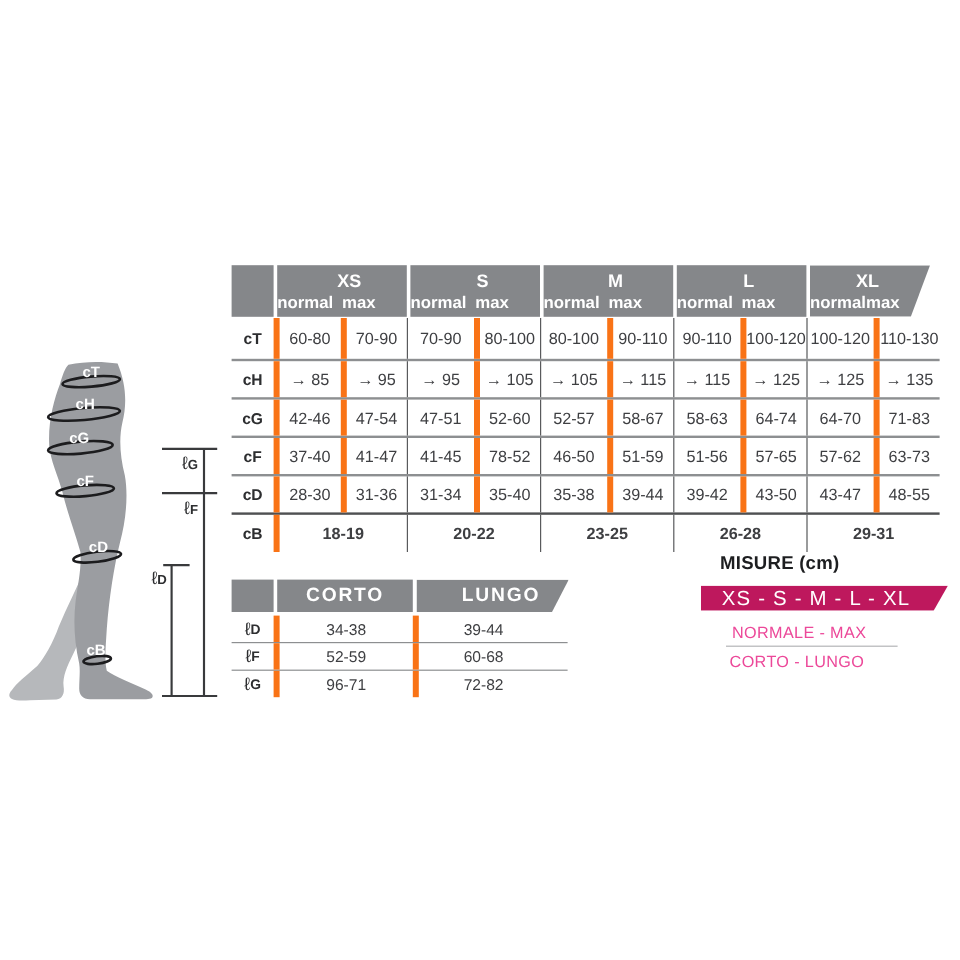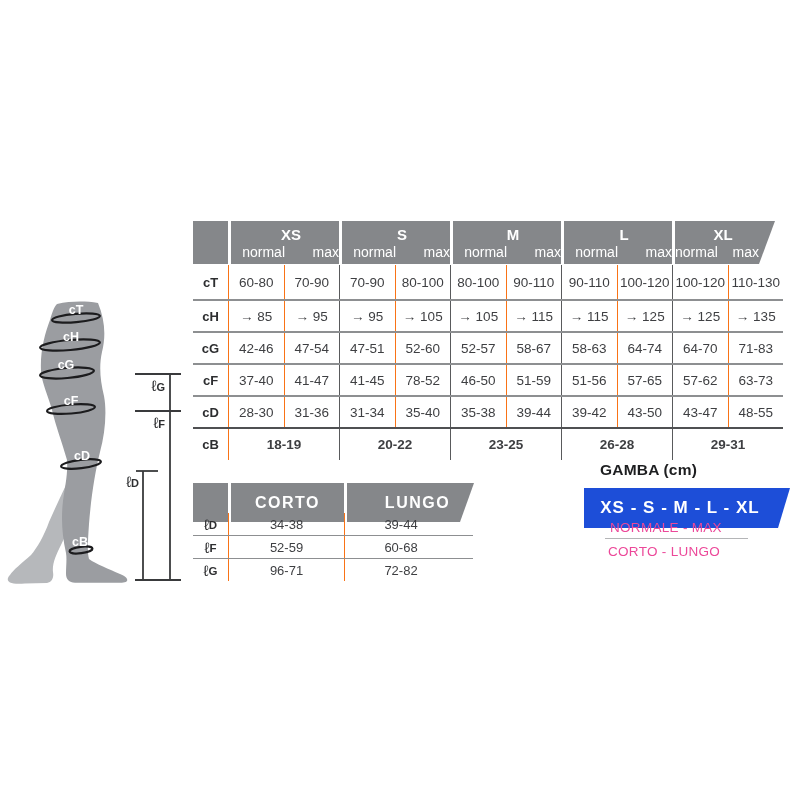--- a/index.html
+++ b/index.html
@@ -19,60 +19,60 @@
   
   .t1-head{position:absolute; left:193px; top:221px; display:flex; gap:3px;}
   .hbox{background:#85878a; height:43px; box-sizing:border-box;}
   .h-label{width:35px;}
   .h-group{
     width:108px; color:#ffffff; display:flex; flex-direction:column;
     justify-content:space-between; padding:6px 0 5px;
   }
   .h-group .size{font-size:15px; font-weight:bold; text-align:center; line-height:1;padding-left:12px;}
   .h-group .subs{display:flex;}
-  .h-group .subs span{flex:1; text-align:right; font-size:14px; font-weight:normal; line-height:1;}
+  .h-group .subs span{flex:1; text-align:left; font-size:14px; font-weight:bold; line-height:1;}
   .h-group.slant{
     width:100px; padding-right:16px;
     clip-path:polygon(0 0, 100% 0, calc(100% - 16px) 100%, 0 100%);
   }
 
   
   .t1-body{position:absolute; left:193px; top:265px; width:590px; font-size:13.5px; color:#3e3f42;}
   .t1-row{display:grid; grid-template-columns:35px repeat(10,1fr); height:30px;}
   .t1-row.first{height:34px;}
   .t1-row + .t1-row{border-top:2px solid #8d8f91;}
   .t1-row.cb{grid-template-columns:35px repeat(5,1fr); border-top:2px solid #4f5052; height:31px;}
   .t1-row.cb .cell{font-weight:bold;}
   .cell{display:flex; align-items:center; justify-content:center; white-space:nowrap;}
   .rlabel{font-weight:bold; font-size:13px; color:#2d2e30;}
-  .v-light{border-left:1px solid #f97316;}
+  .v-light{border-left:5px solid #f97316;}
   .v-dark{border-left:1px solid #595a5c;}
 
   
   .t2-head{position:absolute; left:193px; top:483px; display:flex; gap:3px;}
-  .t2-head .hbox{height:39px;}
+  .t2-head .hbox{height:27px;}
   .t2-col{
     width:113px; color:#fff; font-size:16px; font-weight:bold; letter-spacing:1.5px;
     display:flex; align-items:center; justify-content:center;
   }
   .t2-col.slant{
     width:127px; padding-right:14px;
     clip-path:polygon(0 0, 100% 0, calc(100% - 14px) 100%, 0 100%);
     padding-left:28px;
   }
   .t2-body{position:absolute; left:193px; top:513px; width:280px; font-size:13px; color:#3e3f42;}
   .t2-row{display:grid; grid-template-columns:35px 116px 113px 16px; height:22px;}
   .t2-row + .t2-row{border-top:1.5px solid #8d8f91;}
   .ell{font-size:15px; color:#2d2e30; line-height:1;}
   .ellsub{font-size:11.5px; font-weight:bold; color:#2d2e30; line-height:1; margin-top:3px;}
 
   
   .tg-band{
-    position:absolute; left:584px; top:488px; width:206px; height:40px;
-    background:#1d4ed8; color:#fff; font-size:17px; font-weight:bold; letter-spacing:1px;
+    position:absolute; left:584px; top:488px; width:206px; height:21px;
+    background:#be185d; color:#fff; font-size:17px; font-weight:normal; letter-spacing:1px;
     display:flex; align-items:center; justify-content:center;
     padding-right:14px; box-sizing:border-box;
     clip-path:polygon(0 0, 100% 0, calc(100% - 12px) 100%, 0 100%);
   }
   .tg-line{position:absolute; font-size:13.5px; color:#ec4899; letter-spacing:0.3px; white-space:nowrap;}
   .tg-line1{left:610px; top:520px;}
   .tg-line2{left:608px; top:544px;}
   .tg-divider{position:absolute; left:605px; top:538px; width:143px; height:1px; background:#b4b5b7;}
 
   
@@ -272,19 +272,19 @@
         <div class="cell">
           <span class="ell">ℓ</span>
           <span class="ellsub">G</span>
         </div>
         <div class="cell v-light">96-71</div>
         <div class="cell v-light">72-82</div>
         <div></div>
       </div>
     </div>
 
-  <div class="sec-title tg-title">GAMBA (cm)</div>
+  <div class="sec-title tg-title">MISURE (cm)</div>
   <div class="tg-band">XS - S - M - L - XL</div>
   <div class="tg-line tg-line1">NORMALE - MAX</div>
   <div class="tg-divider"></div>
   <div class="tg-line tg-line2">CORTO - LUNGO</div>
 
 </div>
 
 </body></html>

